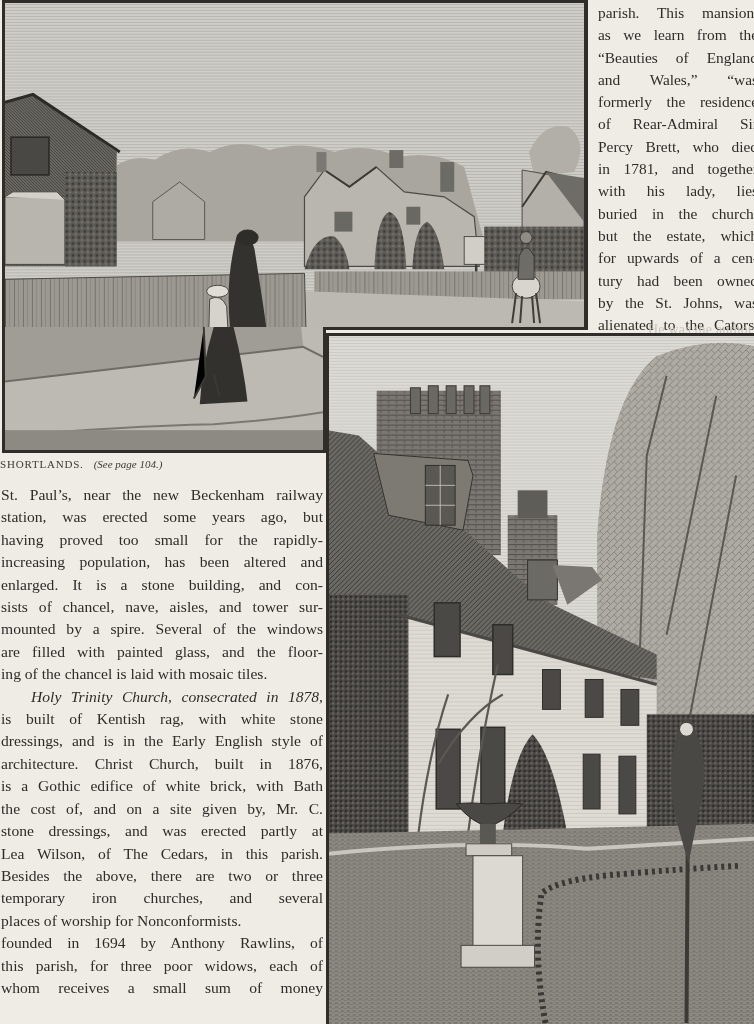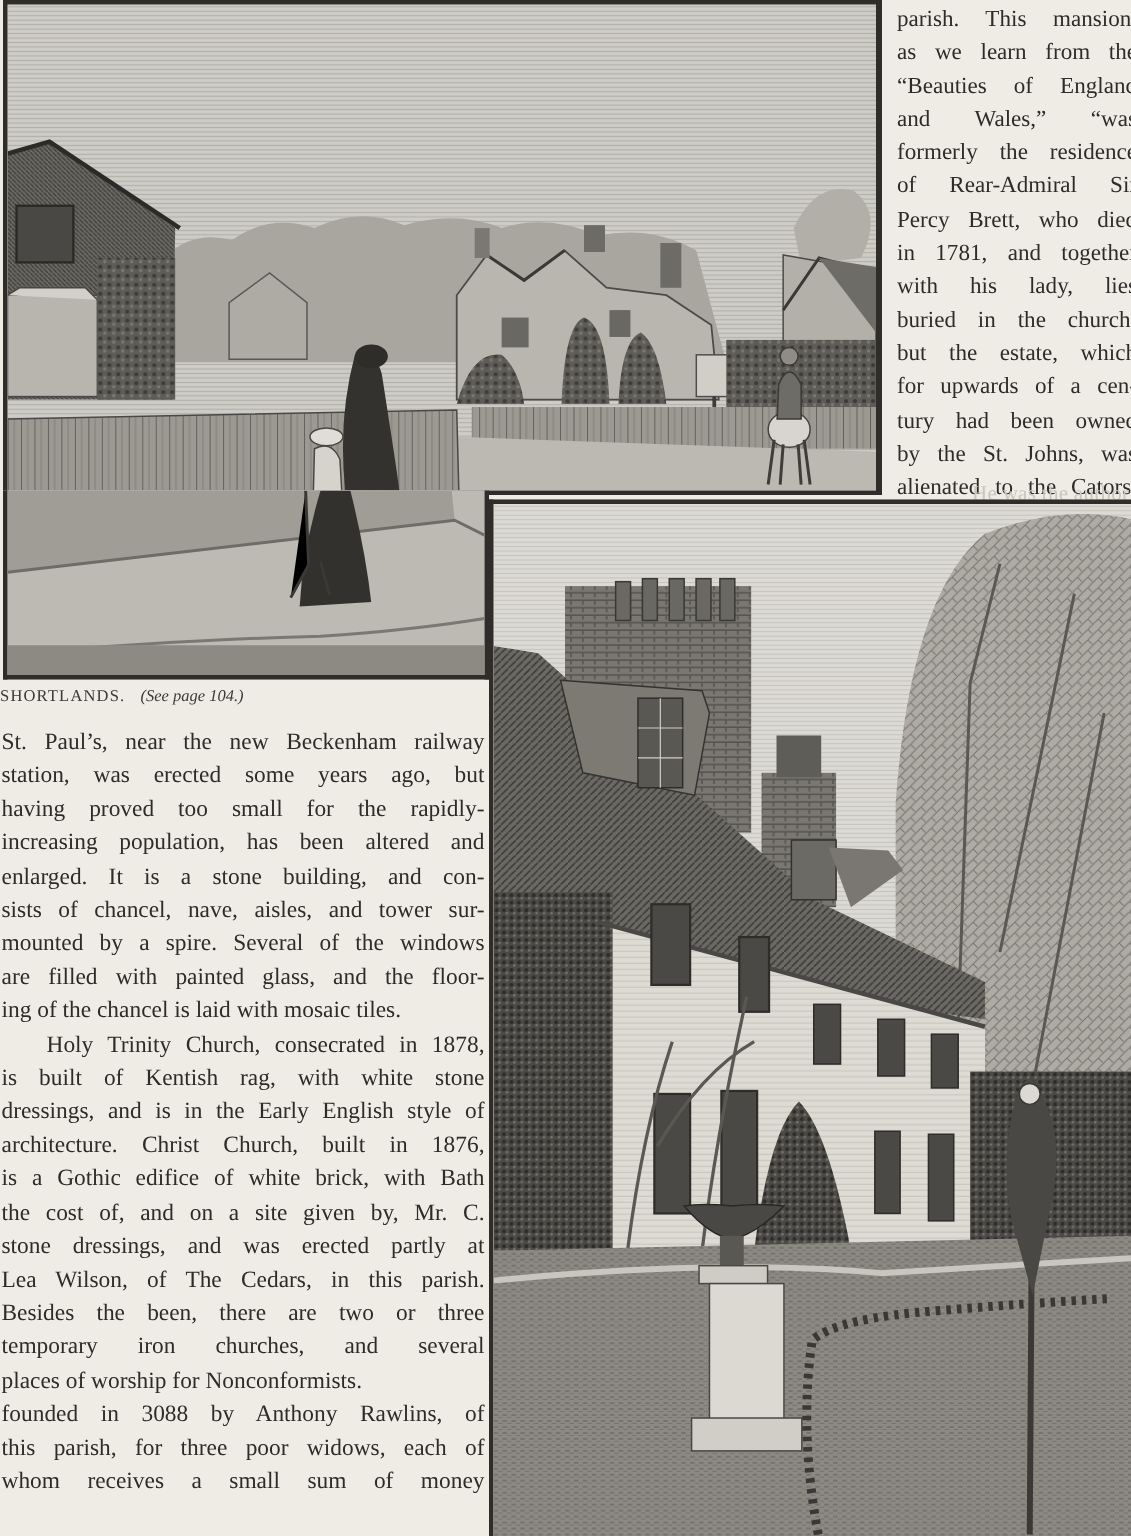--- a/index.html
+++ b/index.html
@@ -33,21 +33,21 @@
   .caption .it { font-style: italic; letter-spacing: 0; }
 
   
   .col {
     position: absolute; font-size: 15.6px; line-height: 22.4px;
     text-align: justify; color: #2e2c29;
   }
   .col p { margin: 0; }
   .col .line { display: block; text-align: justify; text-align-last: justify; white-space: nowrap; overflow: visible; }
   .col .line.last { text-align-last: left; }
-  .col .line.indent { padding-left: 30px; }
+  .col .line.indent { padding-left: 30px; font-style: italic; }
 
   #col-left { left: 1px; top: 484px; width: 322px; }
   #col-right { left: 598px; top: 2px; width: 160px; font-size: 15.4px; line-height: 22.3px; }
   .ghost {
     position: absolute; left: 648px; top: 322px; font-size: 14px; color: #c9c6bd; letter-spacing: 0.2px;
   }
 </style>
 </head>
 <body>
 
@@ -272,25 +272,25 @@
     </p>
     <p>
       <span class="line indent">Holy Trinity Church, consecrated in 1878,</span>
       <span class="line">is built of Kentish rag, with white stone</span>
       <span class="line">dressings, and is in the Early English style of</span>
       <span class="line">architecture.  Christ Church, built in 1876,</span>
       <span class="line">is a Gothic edifice of white brick, with Bath</span>
       <span class="line">the cost of, and on a site given by, Mr. C.</span>
       <span class="line">stone dressings, and was erected partly at</span>
       <span class="line">Lea Wilson, of The Cedars, in this parish.</span>
-      <span class="line">Besides the been, there are two or three</span>
+      <span class="line">Besides the above, there are two or three</span>
       <span class="line">temporary iron churches, and several</span>
       <span class="line last">places of worship for Nonconformists.</span>
     </p>
     <p>
-      <span class="line">founded in 3088 by Anthony Rawlins, of</span>
+      <span class="line">founded in 1694 by Anthony Rawlins, of</span>
       <span class="line">this parish, for three poor widows, each of</span>
       <span class="line">whom receives a small sum of money</span>
 
     </p>
   </div>
 
 </div>
 
 </body></html>

